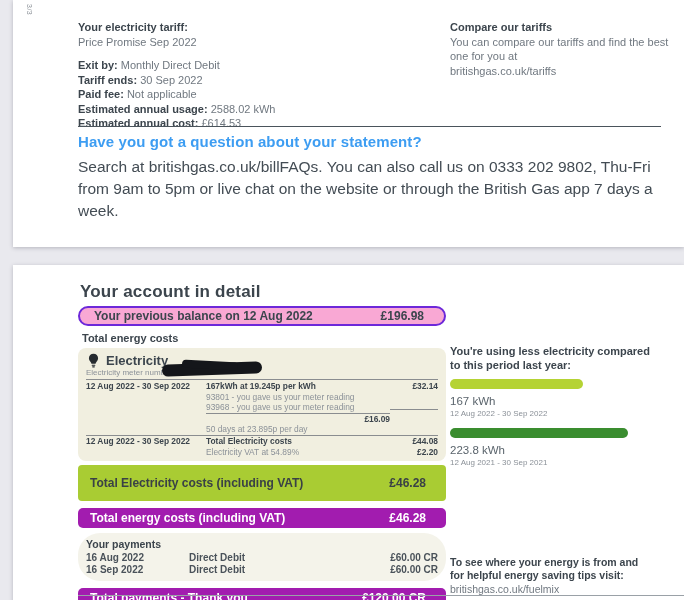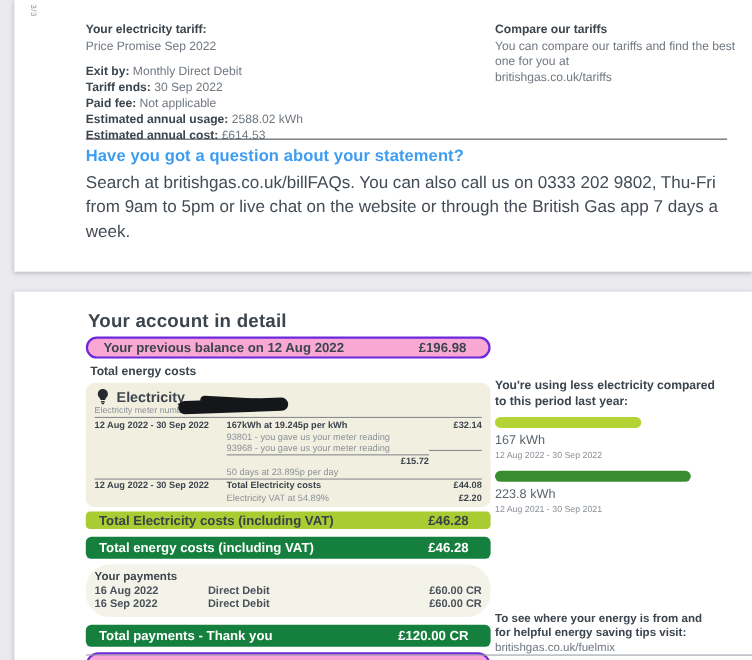--- a/index.html
+++ b/index.html
@@ -57,23 +57,23 @@
   .erow { display:grid; grid-template-columns:120px 1fr 48px; align-items:baseline;
           font-size:8.4px; line-height:10.6px; white-space:nowrap; }
   .erow .amt { text-align:right; }
   .c-bold { font-weight:bold; color:#3c454d; }
   .c-muted { color:#8b9198; }
   .u-part .desc, .u-part .amt { border-bottom:1px solid #8a8d90; }
   .u-full { border-bottom:1px solid #8a8d90; }
 
   .bar { display:flex; justify-content:space-between; align-items:center;
          font-weight:bold; font-size:12px; }
-  .bar.lime { background:#a9cc33; color:#3a4146; height:16px; border-radius:4px;
+  .bar.lime { background:#a9cc33; color:#3a4146; height:36px; border-radius:4px;
               padding:0 20px 0 12px; margin-top:4px; }
-  .bar.darkg { background:#15803d; color:#fff; height:20px; border-radius:5px;
+  .bar.darkg { background:#a21caf; color:#fff; height:20px; border-radius:5px;
                padding:0 20px 0 12px; margin-top:7px; }
 
   .ppanel { background:#f4f3ea; border-radius:22px; padding:5px 8px 6px; margin-top:5px; }
   .pp-head { font-size:10.5px; font-weight:bold; margin-bottom:2px; }
   .prow { display:grid; grid-template-columns:103px 1fr 62px; font-size:10px;
           font-weight:bold; color:#4a525a; line-height:11.5px; }
   .prow .amt { text-align:right; }
 
   .side-col { position:absolute; left:437px; top:80px; width:240px; }
   .usage-head { font-size:11px; font-weight:bold; line-height:13.5px; }
@@ -158,21 +158,21 @@
           <span class="desc c-muted">93801 - you gave us your meter reading</span>
           <span class="amt"></span>
         </div>
         <div class="erow u-part">
           <span></span>
           <span class="desc c-muted">93968 - you gave us your meter reading</span>
           <span class="amt"></span>
         </div>
         <div class="erow">
           <span></span>
-          <span class="amt c-bold">£15.72</span>
+          <span class="amt c-bold">£16.09</span>
         </div>
         <div class="erow u-full">
           <span></span>
           <span class="desc c-muted">50 days at 23.895p per day</span>
           <span class="amt"></span>
         </div>
         <div class="erow">
           <span class="c-bold">12 Aug 2022 - 30 Sep 2022</span>
           <span class="desc c-bold">Total Electricity costs</span>
           <span class="amt c-bold">£44.08</span>

